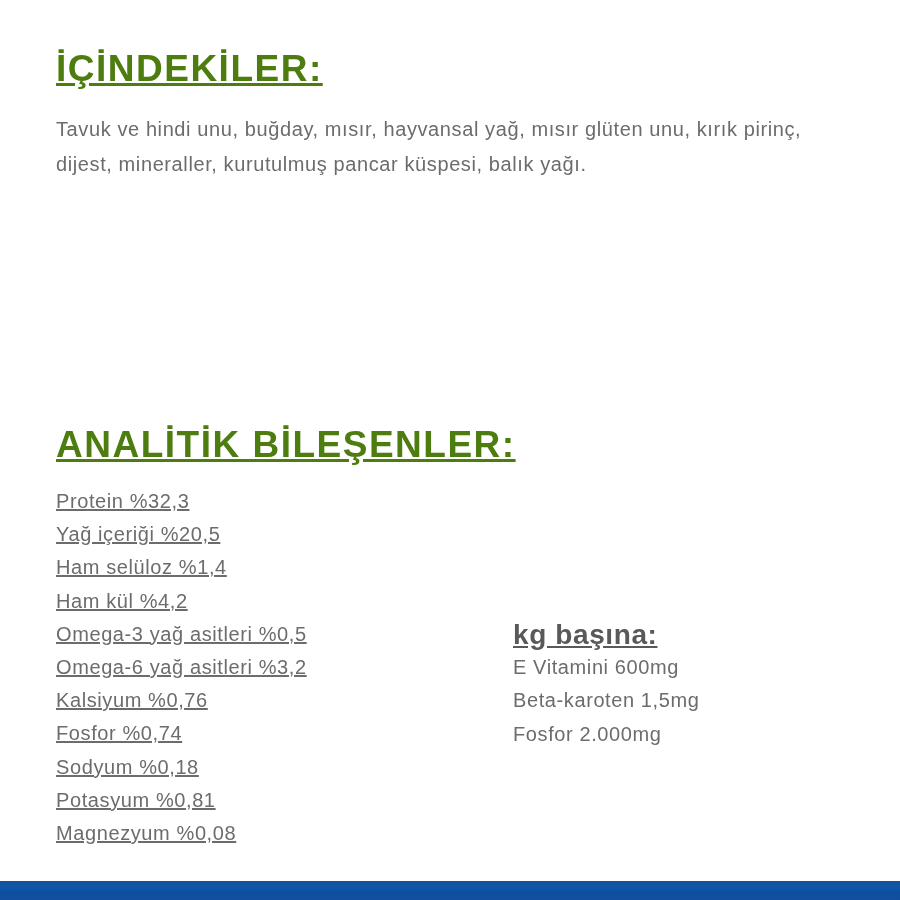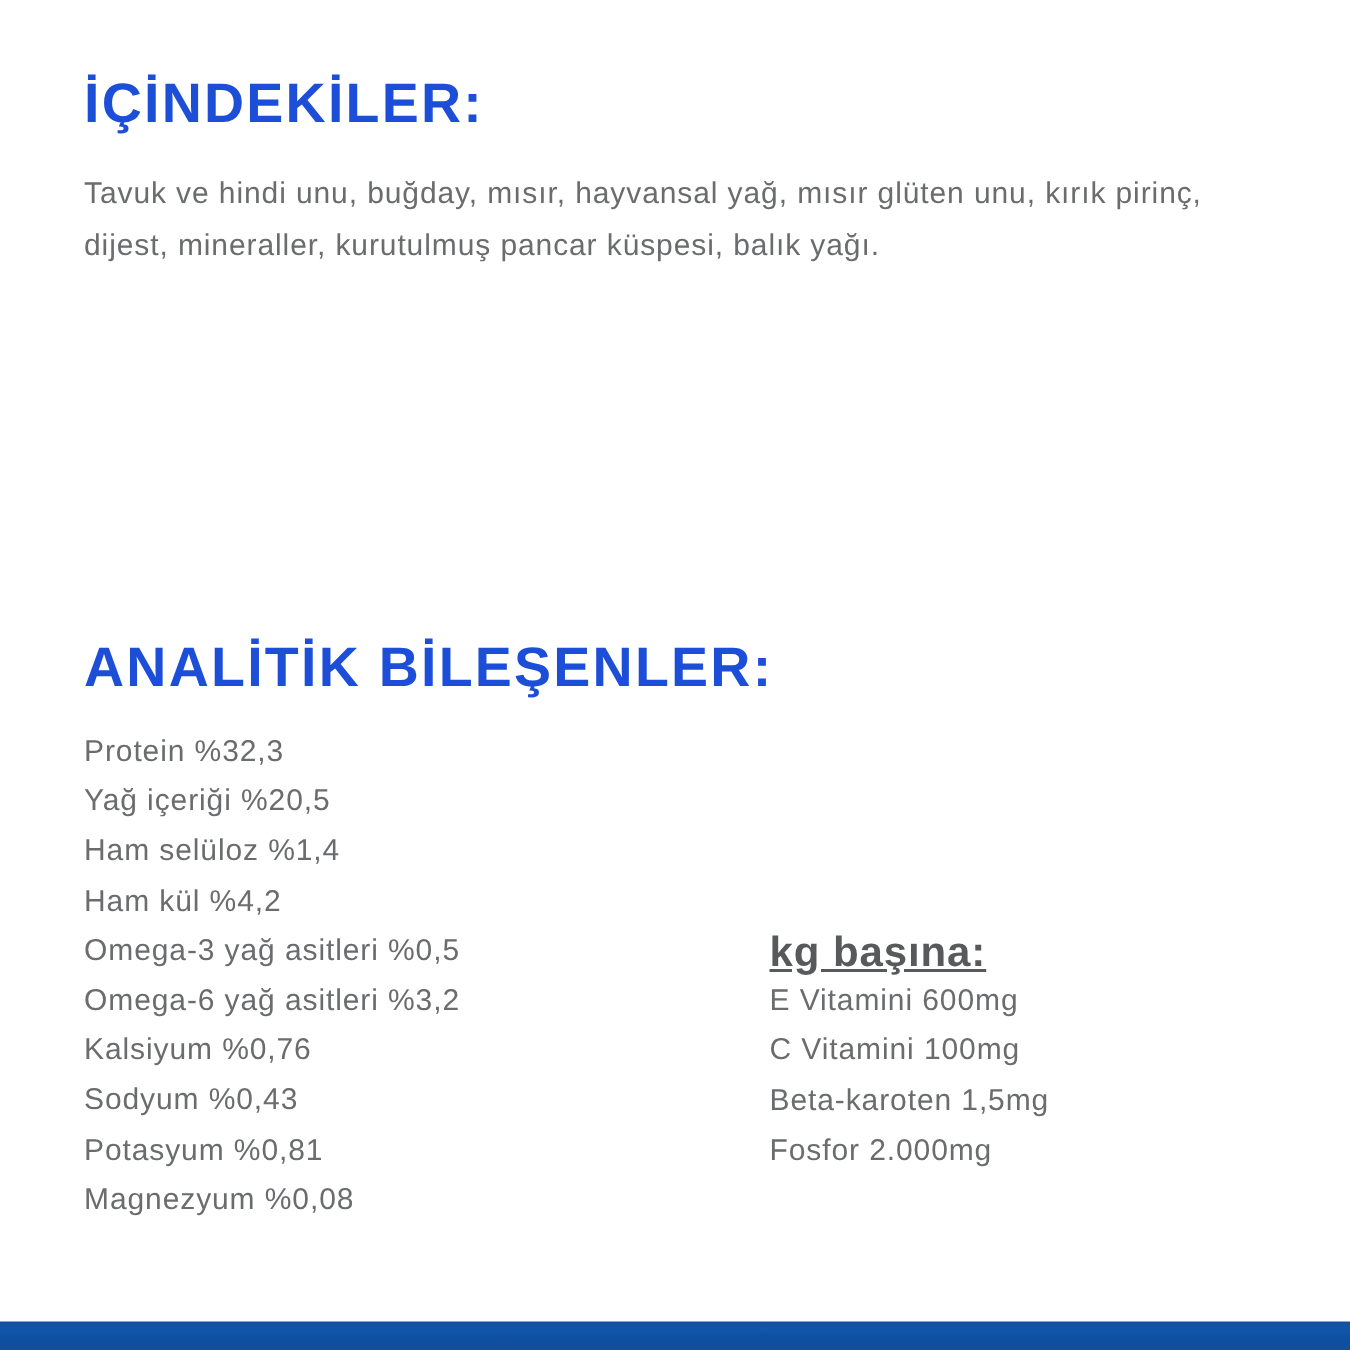--- a/index.html
+++ b/index.html
@@ -12,24 +12,25 @@
     background: #ffffff;
     position: relative;
     overflow: hidden;
     font-family: "Liberation Sans", sans-serif;
     -webkit-font-smoothing: antialiased;
   }
   .heading {
     position: absolute;
     left: 56px;
     margin: 0;
-    color: #1d4ed8;
+    color: #4d7c0f;
     font-weight: 800;
     font-size: 37px;
     letter-spacing: 1.5px;
+    text-decoration: underline;
   }
   #ingredients-title { top: 48px; }
   #analytics-title   { top: 424px; text-align: right; }
 
   .body-text {
     color: #6b6c6e;
     font-size: 20px;
     letter-spacing: 0.6px;
     font-weight: 400;
   }
@@ -42,20 +43,21 @@
     line-height: 35px;
   }
   #components-list {
     position: absolute;
     left: 56px;
     top: 485px;
     margin: 0;
     padding: 0;
     list-style: none;
     line-height: 33.2px;
+    text-decoration: underline;
   }
   #per-kg-block {
     position: absolute;
     left: 513px;
     top: 618px;
     line-height: 33.2px;
   }
   #per-kg-title {
     margin: 0;
     color: #58595b;
@@ -90,28 +92,28 @@
 <h1 id="analytics-title" class="heading">ANALİTİK BİLEŞENLER:</h1>
 
 <ul id="components-list" class="body-text">
     <li>Protein %32,3</li>
     <li>Yağ içeriği %20,5</li>
     <li>Ham selüloz %1,4</li>
     <li>Ham kül %4,2</li>
     <li>Omega-3 yağ asitleri %0,5</li>
     <li>Omega-6 yağ asitleri %3,2</li>
     <li>Kalsiyum %0,76</li>
-    <li>Sodyum %0,43</li>
+    <li>Fosfor %0,74</li>
+    <li>Sodyum %0,18</li>
     <li>Potasyum %0,81</li>
     <li>Magnezyum %0,08</li>
   </ul>
 
 <div id="per-kg-block">
   <p id="per-kg-title">kg başına:</p>
   <ul id="per-kg-list" class="body-text">
       <li>E Vitamini 600mg</li>
-      <li>C Vitamini 100mg</li>
       <li>Beta-karoten 1,5mg</li>
       <li>Fosfor 2.000mg</li>
     </ul>
 </div>
 
 <div id="footer-bar"></div>
 
 </body></html>

